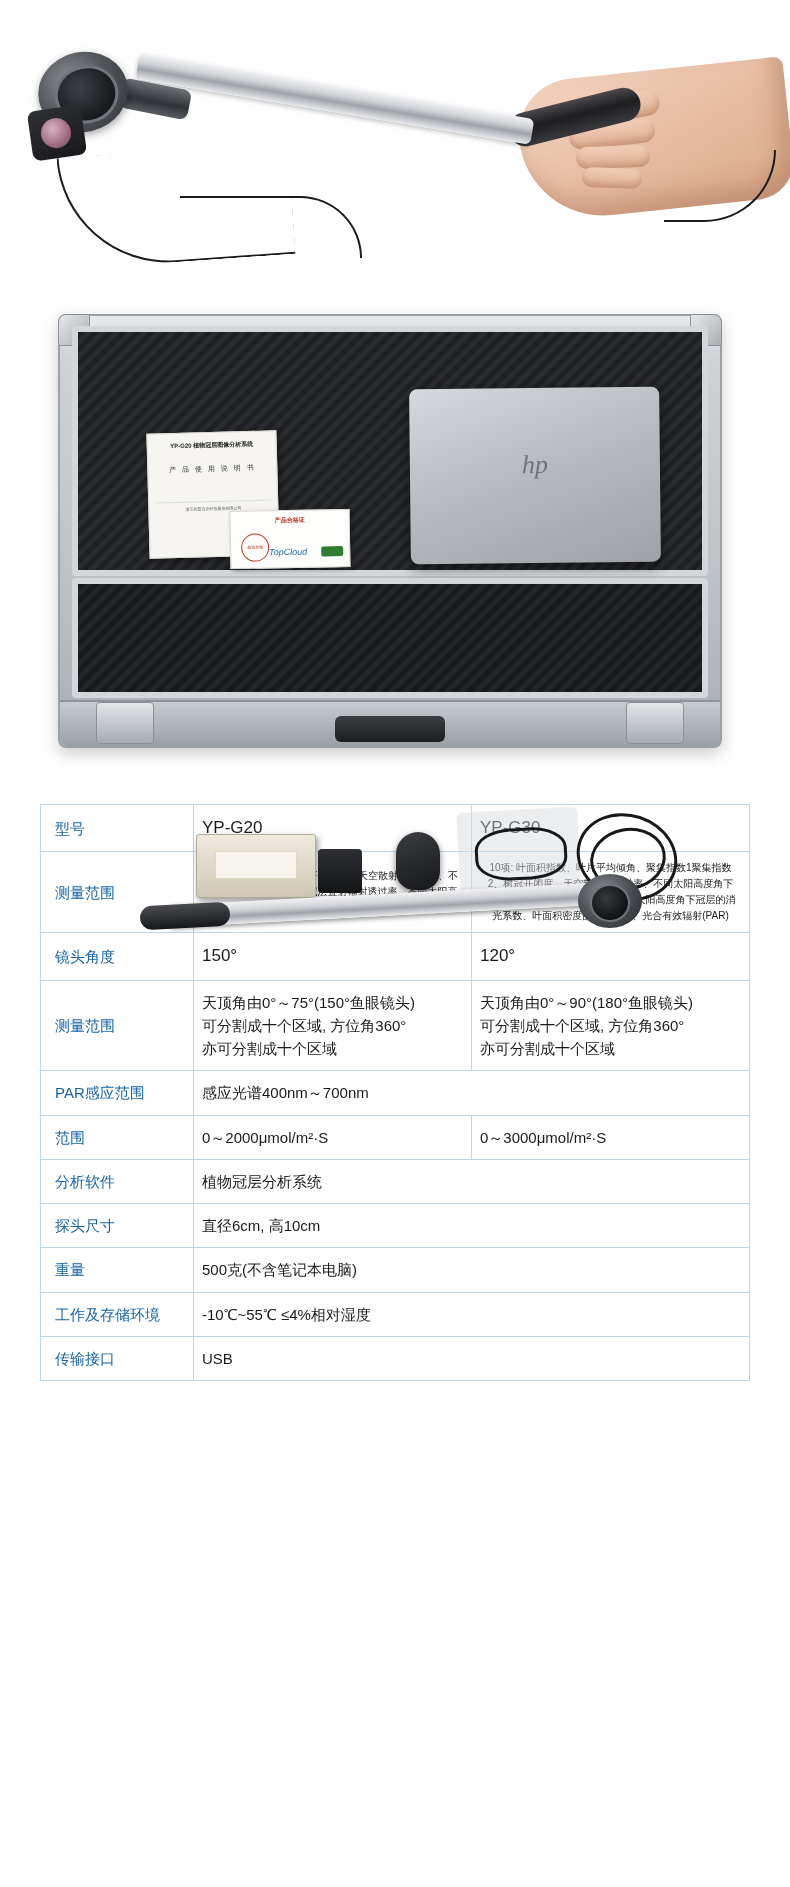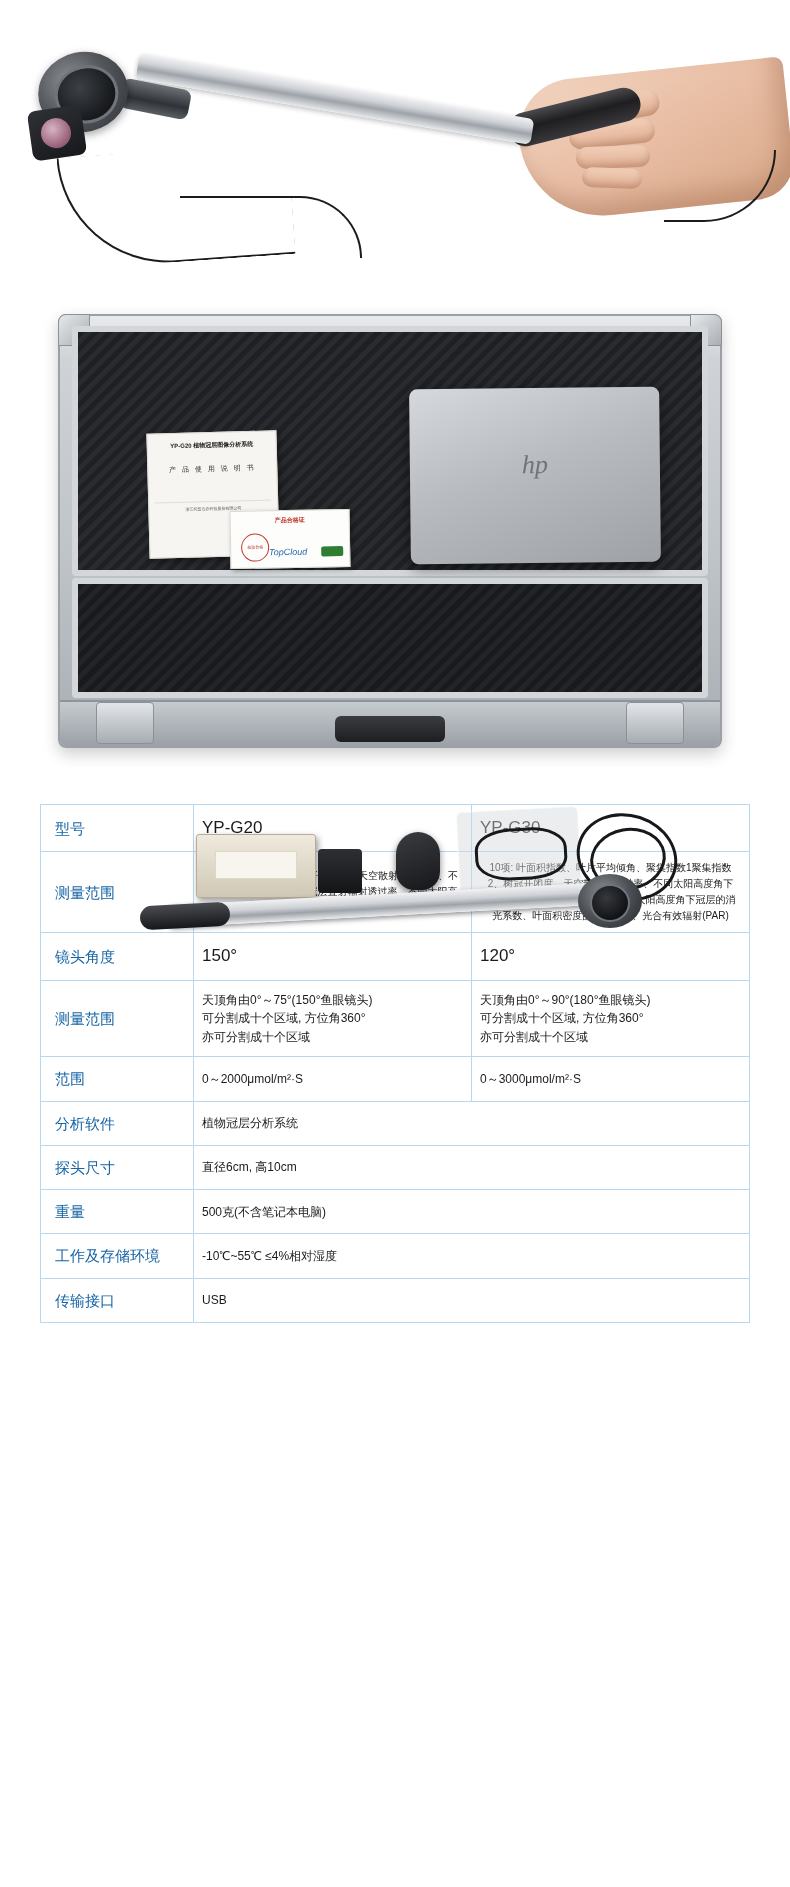--- a/index.html
+++ b/index.html
@@ -440,21 +440,21 @@
   table.spec td.small {
     font-size: 10px;
     line-height: 1.6;
     padding: 8px 12px;
     text-align: center;
   }
   table.spec td.big {
     font-size: 17px;
   }
   table.spec td.mid {
-    font-size: 12px;
+    font-size: 15px;
   }
 </style>
 </head>
 <body>
 
 <div class="page">
 
   <div class="photo-wand">
     <div class="wand-hand"></div>
     <div class="wand-finger f1"></div>
@@ -528,20 +528,24 @@
             <td class="label">镜头角度</td>
             <td class="big">150°</td>
             <td class="big">120°</td>
           </tr>
           <tr>
             <td class="label">测量范围</td>
             <td class="mid">天顶角由0°～75°(150°鱼眼镜头)<br>可分割成十个区域, 方位角360°<br>亦可分割成十个区域</td>
             <td class="mid">天顶角由0°～90°(180°鱼眼镜头)<br>可分割成十个区域, 方位角360°<br>亦可分割成十个区域</td>
           </tr>
           <tr>
+            <td class="label">PAR感应范围</td>
+            <td colspan="2" class="mid">感应光谱400nm～700nm</td>
+          </tr>
+          <tr>
             <td class="label">范围</td>
             <td class="mid">0～2000μmol/m²·S</td>
             <td class="mid">0～3000μmol/m²·S</td>
           </tr>
           <tr>
             <td class="label">分析软件</td>
             <td colspan="2" class="mid">植物冠层分析系统</td>
           </tr>
           <tr>
             <td class="label">探头尺寸</td>

